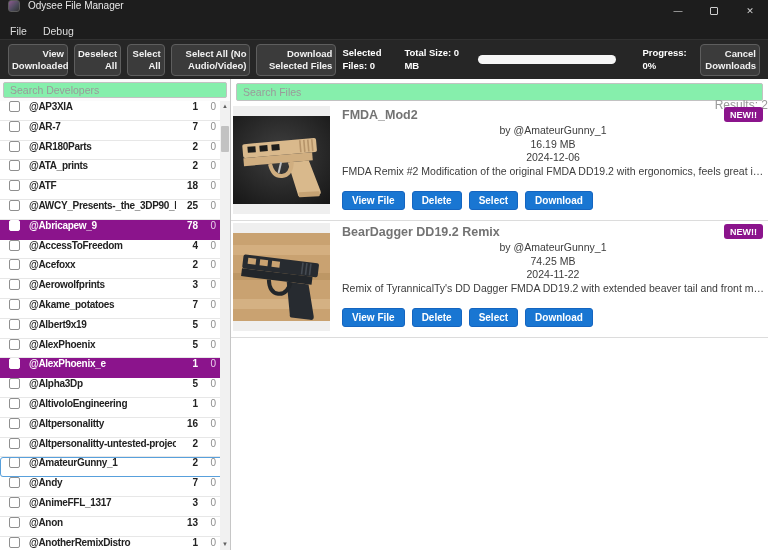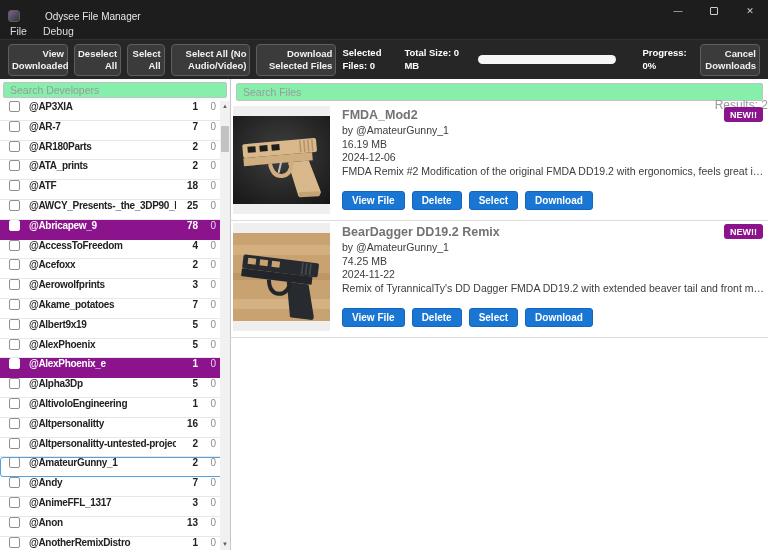--- a/index.html
+++ b/index.html
@@ -6,22 +6,22 @@
   html,body { margin:0; padding:0; }
   body {
     width:768px; height:550px; overflow:hidden;
     font-family:"Liberation Sans", sans-serif;
     background:#ffffff;
   }
   .app { width:768px; height:550px; display:flex; flex-direction:column; }
 
   
   .titlebar {
-    height:22px; background:#1d1d1d; display:flex; align-items:flex-end;
-    padding-left:8px; color:#e8e8e8; font-size:10px; flex:none;gap:17px;
+    height:22px; background:#1d1d1d; display:flex; align-items:flex-start;
+    padding-left:8px; color:#e8e8e8; font-size:10px; flex:none;
   }
   .app-icon {
     width:12px; height:12px; border-radius:3px; margin-right:8px;
     background:linear-gradient(135deg,#8a5a8f 0%,#4a4a5a 60%,#333 100%);
     border:1px solid #5a5a5a;
   }
   .win-controls { margin-left:auto; display:flex; height:100%; }
   .win-btn {
     width:36px; height:100%; display:flex; align-items:center; justify-content:center;
     color:#cfcfcf; font-size:9px; cursor:default;
@@ -110,21 +110,21 @@
   }
   .thumb {
     width:97px; height:108px; background:#efefef; flex:none;
     display:flex; align-items:center; justify-content:center;
   }
   .photo { display:none; width:97px; height:88px; }
   .thumb.variant-tan .p-tan { display:block; }
   .thumb.variant-wood .p-wood { display:block; }
   .info { margin-left:12px; padding-top:2px; flex:1; min-width:0; }
   .card-title { font-size:12.5px; font-weight:700; color:#737373; margin-bottom:2px; }
-  .card-line { font-size:10.5px; color:#3c3c3c; margin-bottom:1.5px; }
+  .card-line { font-size:10.5px; color:#3c3c3c; margin-bottom:1.5px;text-align:center; }
   .card-desc {
     font-size:10.5px; color:#3c3c3c; white-space:nowrap; overflow:hidden;
     text-overflow:ellipsis; margin-bottom:2px;
   }
   .card-actions { display:flex; gap:7px; margin-top:14px; }
   .act-btn {
     background:#1976d2; color:#fff; border:1px solid #1565c0; border-radius:3px;
     font-size:10px; font-weight:600; padding:3px 9px; font-family:inherit; cursor:default;
   }
   .badge {

